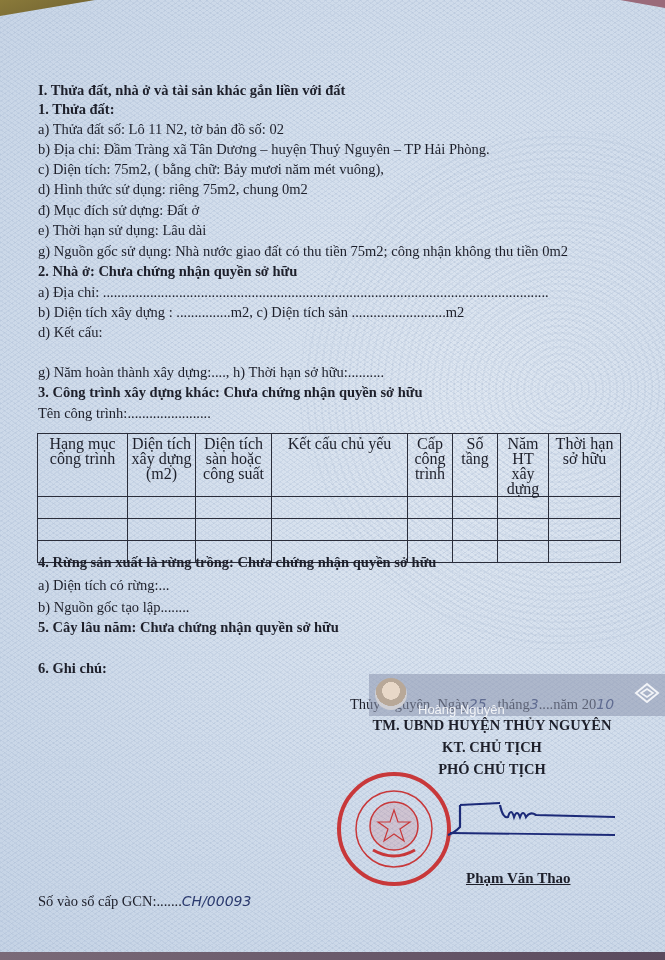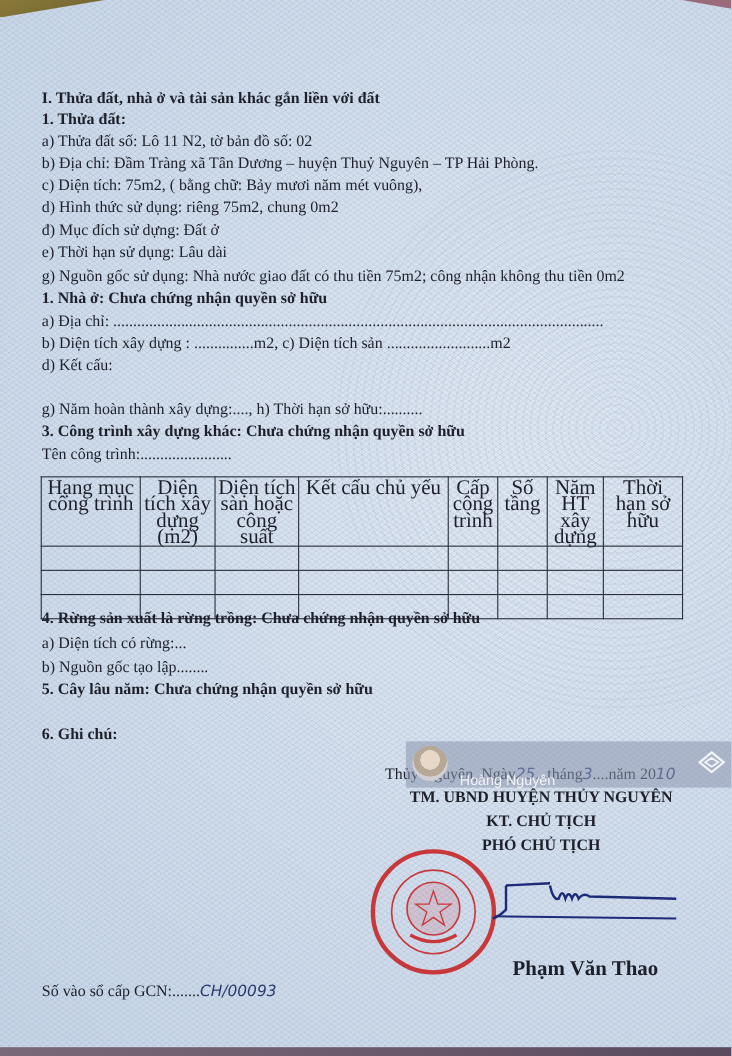--- a/index.html
+++ b/index.html
@@ -25,63 +25,63 @@
   .emblem {
     position:absolute; left:300px; top:130px; width:520px; height:520px; border-radius:50%;
     background:repeating-radial-gradient(circle, rgba(140,160,190,0.12) 0 2px, transparent 2px 7px);
     opacity:0.8;
   }
   .line { position:absolute; left:38px; font-size:14.5px; white-space:nowrap; line-height:18px; }
   .b { font-weight:bold; }
 
   table.works {
     position:absolute; left:37px; top:433px; border-collapse:collapse;
-    font-size:19px; line-height:15px;
+    font-size:16px; line-height:15px;
   }
   table.works th, table.works td { border:1px solid #2a2d3a; text-align:center; vertical-align:top; font-weight:normal; padding:2px 2px 0; }
   table.works th { height:47px; }
   table.works td { height:19px; }
 
   .sig-block { position:absolute; font-weight:bold; font-size:14.5px; text-align:center; white-space:nowrap; }
   .date-line { position:absolute; left:350px; top:696px; font-size:14.5px; white-space:nowrap; }
   .hand { font-family:"DejaVu Sans", sans-serif; font-style:italic; font-size:14px; color:#2b3a6e; }
 
   .overlay {
     position:absolute; left:369px; top:674px; width:296px; height:42px;
     background:rgba(140,150,175,0.55);
   }
   .avatar { position:absolute; left:375px; top:678px; width:32px; height:32px; border-radius:50%;
     background:radial-gradient(circle at 50% 40%, #e8d8c8 0 35%, #b8a898 36% 60%, #cfcfd4 61%); }
   .overlay-name { position:absolute; left:418px; top:682px; color:#f2f4f8; font-family:"Liberation Sans", sans-serif; font-size:13px;margin-top:20px; }
   .logo-icon { position:absolute; left:634px; top:682px; width:26px; height:22px; }
 
   .stamp { position:absolute; left:335px; top:770px; width:118px; height:118px; }
   .signature { position:absolute; left:440px; top:797px; width:175px; height:40px; }
-  .signer { position:absolute; left:466px; top:870px; font-weight:bold; font-size:19px; }
+  .signer { position:absolute; left:466px; top:870px; font-weight:bold; font-size:15px;text-decoration:underline; }
   .gcn { position:absolute; left:38px; top:893px; font-size:14.5px; white-space:nowrap; }
 </style>
 </head>
 <body>
 
 <div class="page">
   <div class="emblem"></div>
   <div class="corner-tl"></div>
   <div class="corner-tr"></div>
 
   <div class="line b" style="top:81px;">I. Thửa đất, nhà ở và tài sản khác gắn liền với đất</div>
   <div class="line b" style="top:100px;">1. Thửa đất:</div>
   <div class="line" style="top:120px;">a) Thửa đất số: Lô 11 N2,  tờ bản đồ số: 02</div>
   <div class="line" style="top:140px;font-family:Liberation Serif, serif;">b) Địa chỉ: Đầm Tràng xã Tân Dương – huyện Thuỷ Nguyên – TP Hải Phòng.</div>
   <div class="line" style="top:160px;">c) Diện tích: 75m2, ( bằng chữ: Bảy mươi năm mét vuông),</div>
   <div class="line" style="top:180px;">d) Hình thức sử dụng: riêng 75m2, chung 0m2</div>
   <div class="line" style="top:201px;">đ) Mục đích sử dựng: Đất  ở</div>
   <div class="line" style="top:221px;">e) Thời hạn sử dụng: Lâu dài</div>
   <div class="line" style="top:242px;">g) Nguồn gốc sử dụng: Nhà nước giao đất có thu tiền 75m2; công nhận không thu tiền 0m2</div>
 
-  <div class="line b" style="top:262px;">1. Nhà ở:  Chưa chứng nhận quyền sở hữu</div>
+  <div class="line b" style="top:262px;">2. Nhà ở:  Chưa chứng nhận quyền sở hữu</div>
   <div class="line" style="top:283px;">a) Địa chỉ: ...........................................................................................................................</div>
   <div class="line" style="top:303px;">b) Diện tích xây dựng : ...............m2, c) Diện tích sản ..........................m2</div>
   <div class="line" style="top:323px;">d) Kết cấu:</div>
   <div class="line" style="top:363px;">g) Năm hoàn thành xây dựng:...., h) Thời hạn sở hữu:..........</div>
 
   <div class="line b" style="top:383px;">3. Công trình xây dựng khác: Chưa chứng nhận quyền sở hữu</div>
   <div class="line" style="top:404px;">Tên công trình:.......................</div>
 
   <table class="works">
     <thead>

